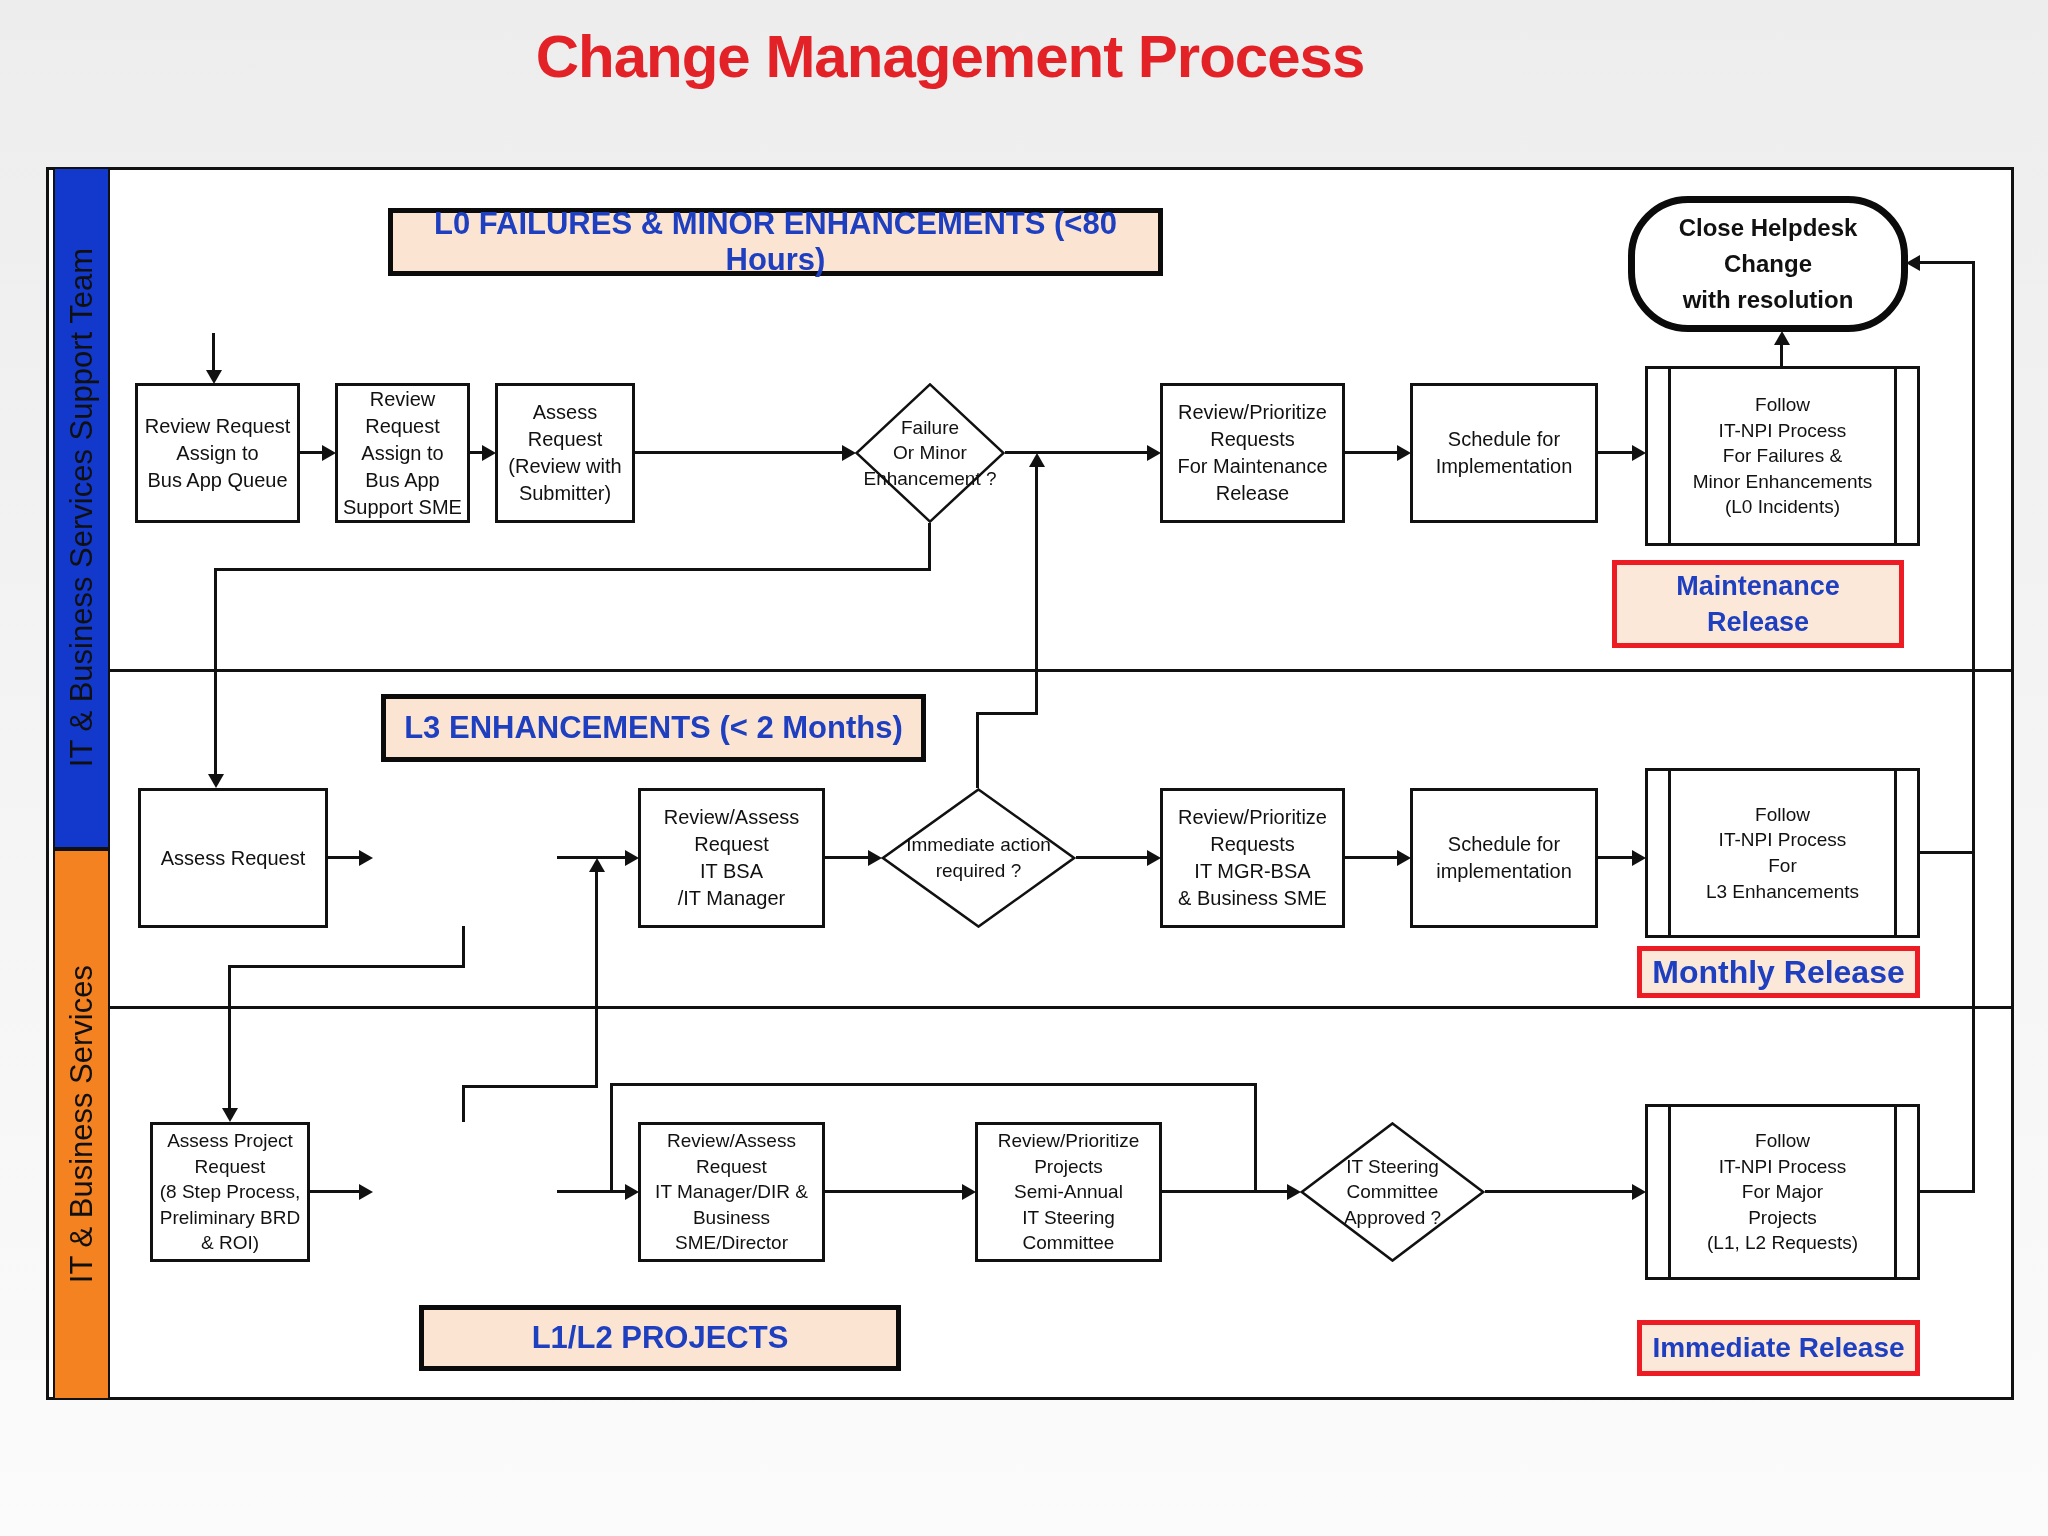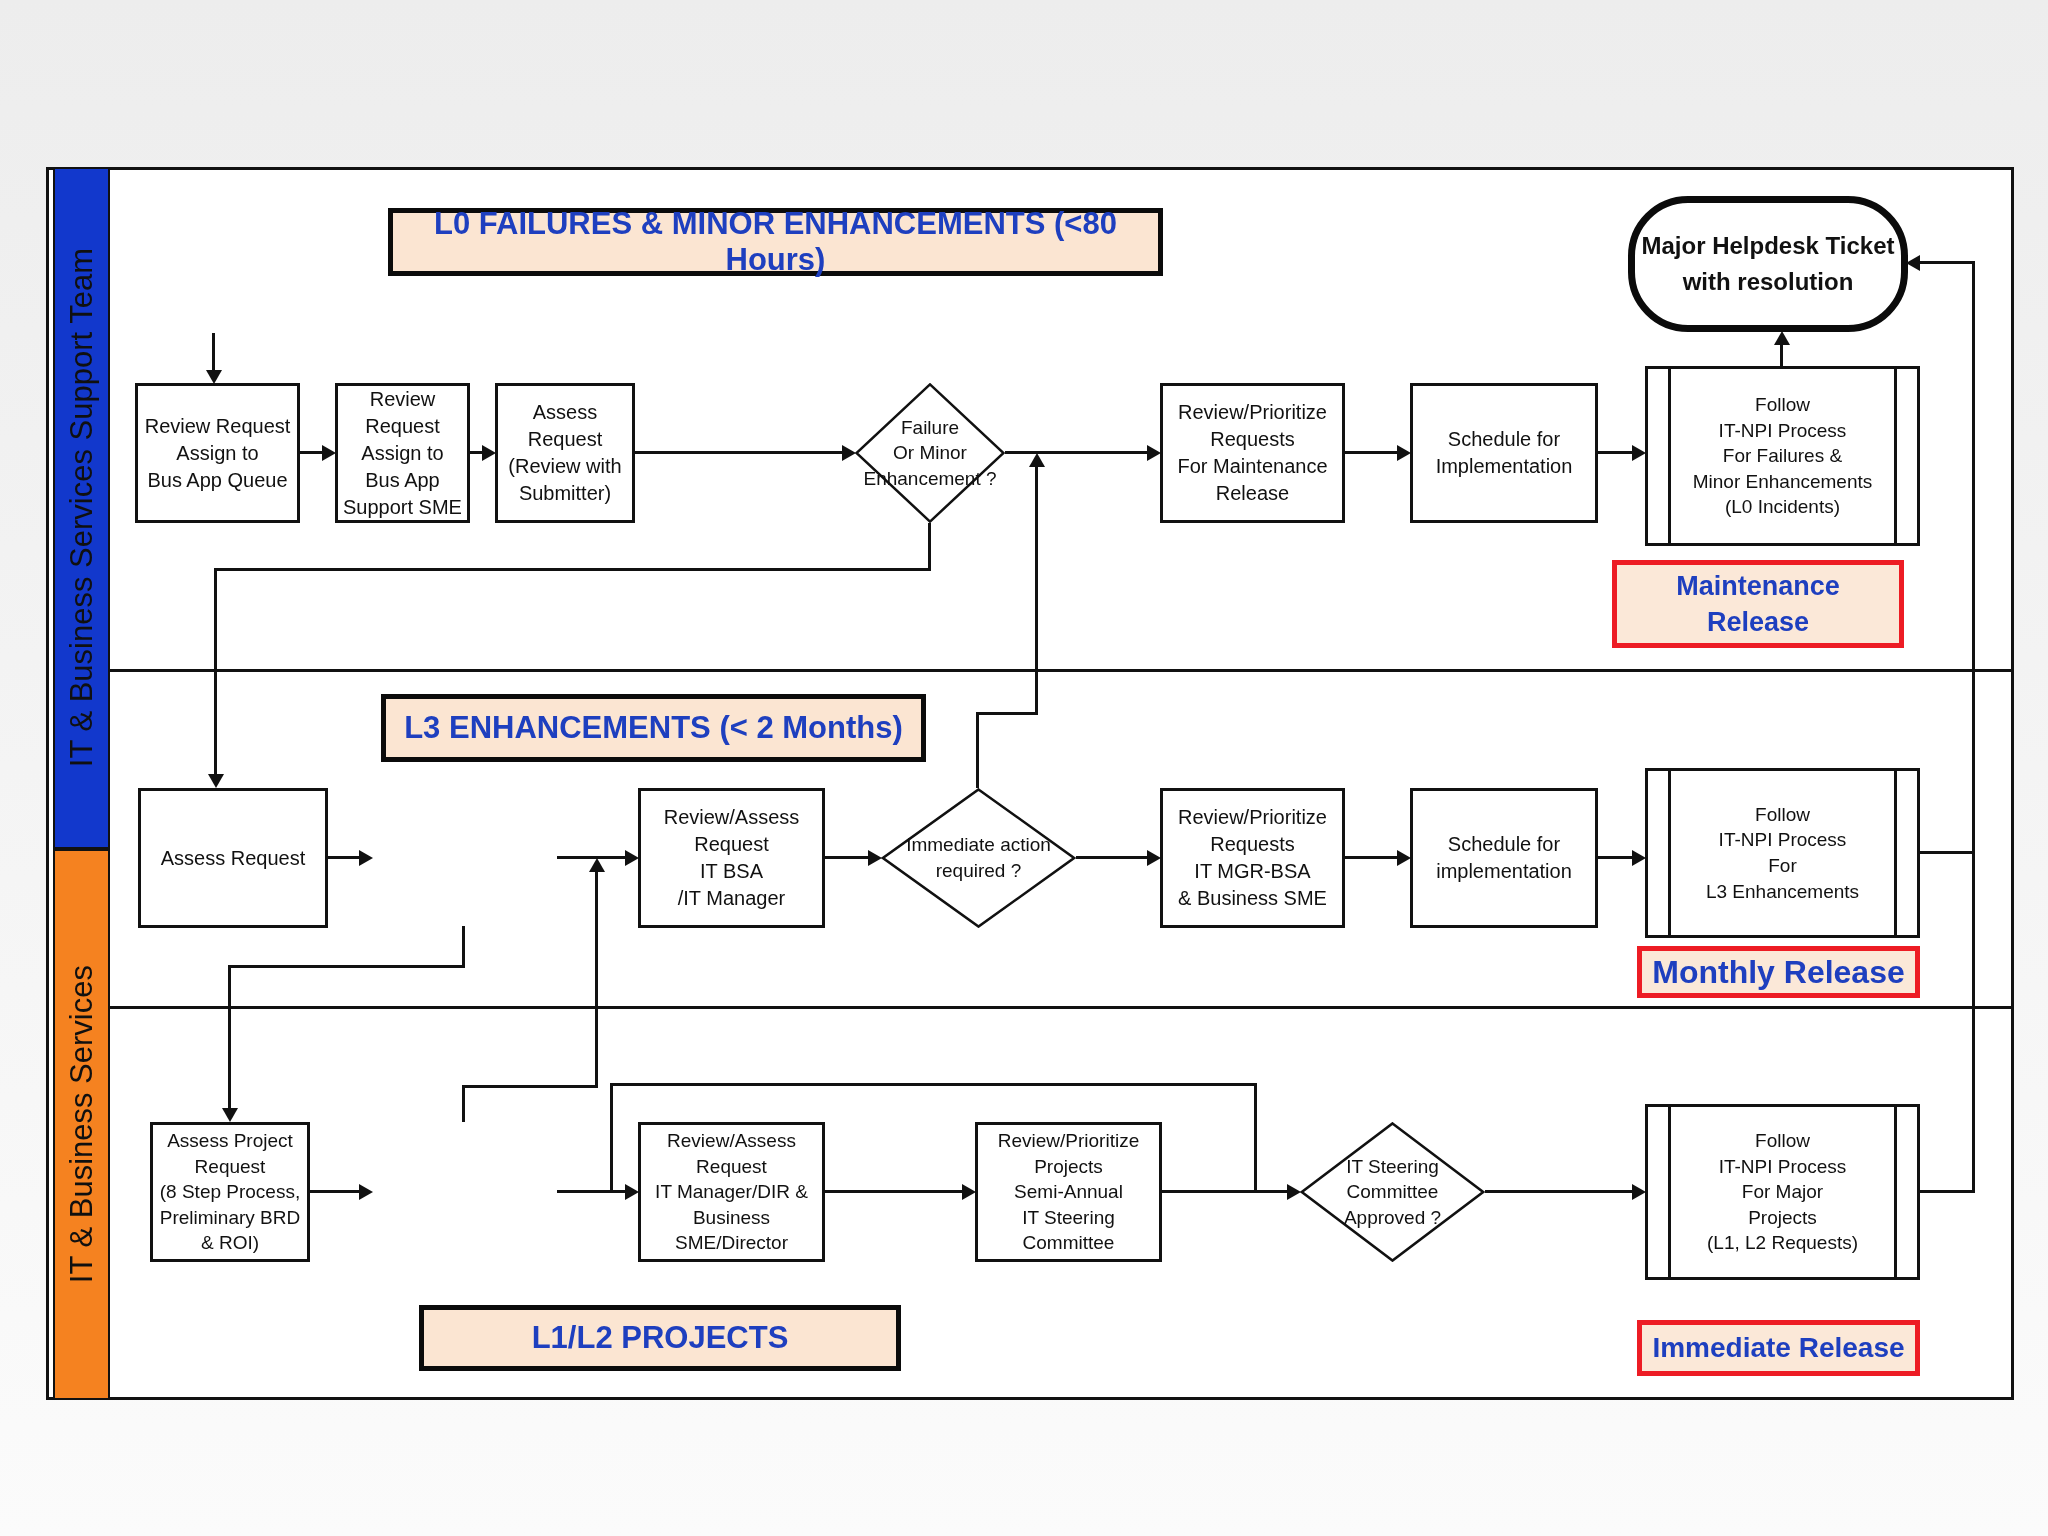--- a/index.html
+++ b/index.html
@@ -74,20 +74,21 @@
   .ar{border-top:8px solid transparent;border-bottom:8px solid transparent;border-left:14px solid #111;}
   .al{border-top:8px solid transparent;border-bottom:8px solid transparent;border-right:14px solid #111;}
   .au{border-left:8px solid transparent;border-right:8px solid transparent;border-bottom:14px solid #111;}
   .ad{border-left:8px solid transparent;border-right:8px solid transparent;border-top:14px solid #111;}
 </style>
 </head>
 <body>
 
 <div class="stage">
 
+  <div class="title">Change Management Process</div>
 
   <div class="frame"></div>
 
   <div class="lane-sep" style="left:110px;top:669px;width:1901px;"></div>
   <div class="lane-sep" style="left:110px;top:1006px;width:1901px;"></div>
 
   <div class="side" style="top:167px;height:682px;background:#1238cc;">
     <div class="vtxt">IT &amp; Business Services Support Team</div>
   </div>
   <div class="side" style="top:849px;height:551px;background:#f58220;">
@@ -148,21 +149,21 @@
 Minor Enhancements
 (L0 Incidents)</div>
   </div>
 
   <div class="release" style="left:1612px;top:560px;width:292px;height:88px;font-size:27px;">
     <div class="lbl">Maintenance
 Release</div>
   </div>
 
   <div class="oval" style="left:1628px;top:196px;width:280px;height:136px;">
-    <div class="lbl f24">Major Helpdesk Ticket
+    <div class="lbl f24">Close Helpdesk Change
 with resolution</div>
   </div>
 
   <div class="banner" style="left:381px;top:694px;width:545px;height:68px;">
     <div>L3  ENHANCEMENTS (&lt; 2 Months)</div>
   </div>
 
   <div class="box" style="left:138px;top:788px;width:190px;height:140px;">
     <div class="lbl f20">Assess Request</div>
   </div>

